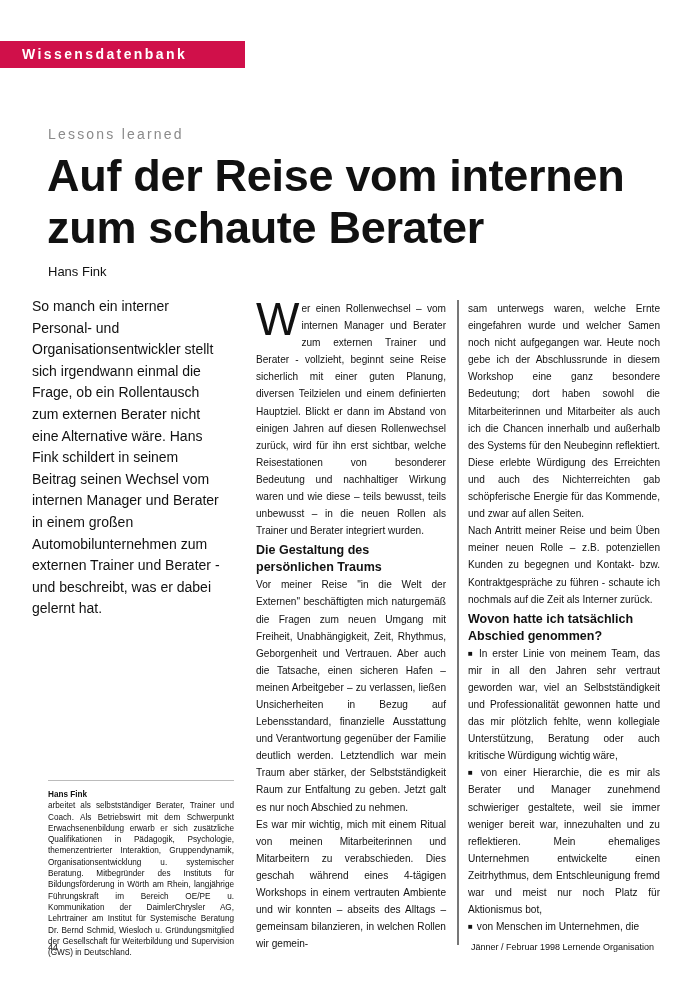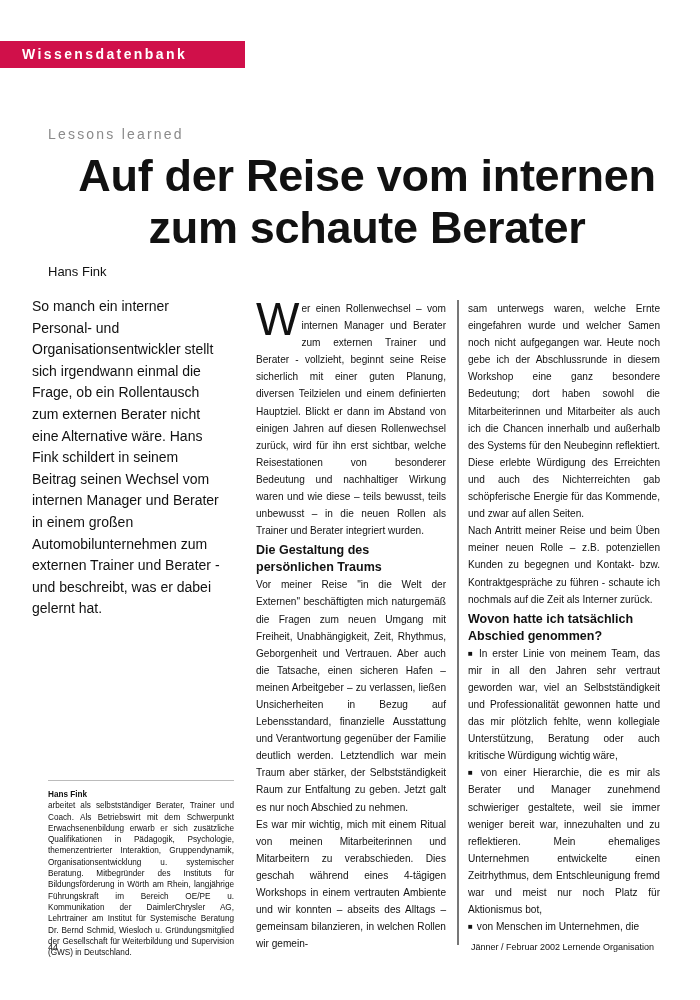--- a/index.html
+++ b/index.html
@@ -1,20 +1,20 @@
 <!DOCTYPE html>
 <html><head>
 <meta charset="utf-8">
 <style>
   html, body { margin: 0; padding: 0; background: #ffffff; }
   body { width: 700px; height: 1000px; position: relative; overflow: hidden; font-family: "Liberation Sans", sans-serif; color: #111; }
   .banner { position: absolute; left: 0; top: 33px; width: 245px; height: 27px; background: #d0104a; margin-top: 8px; }
   .banner span { position: absolute; left: 22px; top: 5px; color: #fff; font-size: 14px; letter-spacing: 2.4px; font-weight: bold; }
   .kicker { position: absolute; left: 48px; top: 126px; font-size: 14px; color: #8a8a8a; letter-spacing: 2.2px; text-align: right; }
-  .title { position: absolute; left: 47px; top: 150px; width: 640px; font-size: 45px; line-height: 52px; font-weight: bold; letter-spacing: -0.3px; margin: 0; text-align: center; }
+  .title { position: absolute; left: 47px; top: 150px; width: 640px; font-size: 45px; line-height: 52px; font-weight: bold; letter-spacing: -0.3px; margin: 0; }
   .author { position: absolute; left: 48px; top: 264px; font-size: 13px; }
   .lead { position: absolute; left: 32px; top: 296px; width: 190px; font-size: 14px; line-height: 21.6px; }
   .bio-rule { position: absolute; left: 48px; top: 780px; width: 186px; border-top: 1px solid #bbb; }
   .bio { position: absolute; left: 48px; top: 789px; width: 186px; font-size: 8.2px; line-height: 11.3px; text-align: justify; }
   .bio b { display: block; }
   .col { position: absolute; top: 300px; font-size: 10.1px; line-height: 17.1px; text-align: justify; hyphens: manual; }
   .col2 { left: 256px; width: 190px; }
   .col3 { left: 468px; width: 192px; }
   .col p { margin: 0; }
   .dropcap { float: left; font-size: 46px; line-height: 34px; margin: 2px 2px 0 0; font-weight: normal; }
@@ -62,13 +62,13 @@
 <div class="col col3">
   <p>sam unterwegs waren, welche Ernte eingefahren wurde und welcher Samen noch nicht aufgegangen war. Heute noch gebe ich der Abschlussrunde in diesem Workshop eine ganz besondere Bedeutung; dort haben sowohl die Mitarbeiterinnen und Mitarbeiter als auch ich die Chancen innerhalb und außerhalb des Systems für den Neubeginn reflektiert. Diese erlebte Würdigung des Erreichten und auch des Nichterreichten gab schöpferische Energie für das Kommende, und zwar auf allen Seiten.</p>
   <p>Nach Antritt meiner Reise und beim Üben meiner neuen Rolle – z.B. potenziellen Kunden zu begegnen und Kontakt- bzw. Kontraktgespräche zu führen - schaute ich nochmals auf die Zeit als Interner zurück.</p>
   <h3>Wovon hatte ich tatsächlich Abschied genommen?</h3>
   <p class="bullet">In erster Linie von meinem Team, das mir in all den Jahren sehr vertraut geworden war, viel an Selbstständigkeit und Professionalität gewonnen hatte und das mir plötzlich fehlte, wenn kollegiale Unterstützung, Beratung oder auch kritische Würdigung wichtig wäre,</p>
   <p class="bullet">von einer Hierarchie, die es mir als Berater und Manager zunehmend schwieriger gestaltete, weil sie immer weniger bereit war, innezuhalten und zu reflektieren. Mein ehemaliges Unternehmen entwickelte einen Zeitrhythmus, dem Entschleunigung fremd war und meist nur noch Platz für Aktionismus bot,</p>
   <p class="bullet">von Menschen im Unternehmen, die</p>
 </div>
 
 <div class="pagenum">44</div>
-<div class="footer">Jänner / Februar 2002 Lernende Organisation</div>
+<div class="footer">Jänner / Februar 1998 Lernende Organisation</div>
 
 </body></html>

